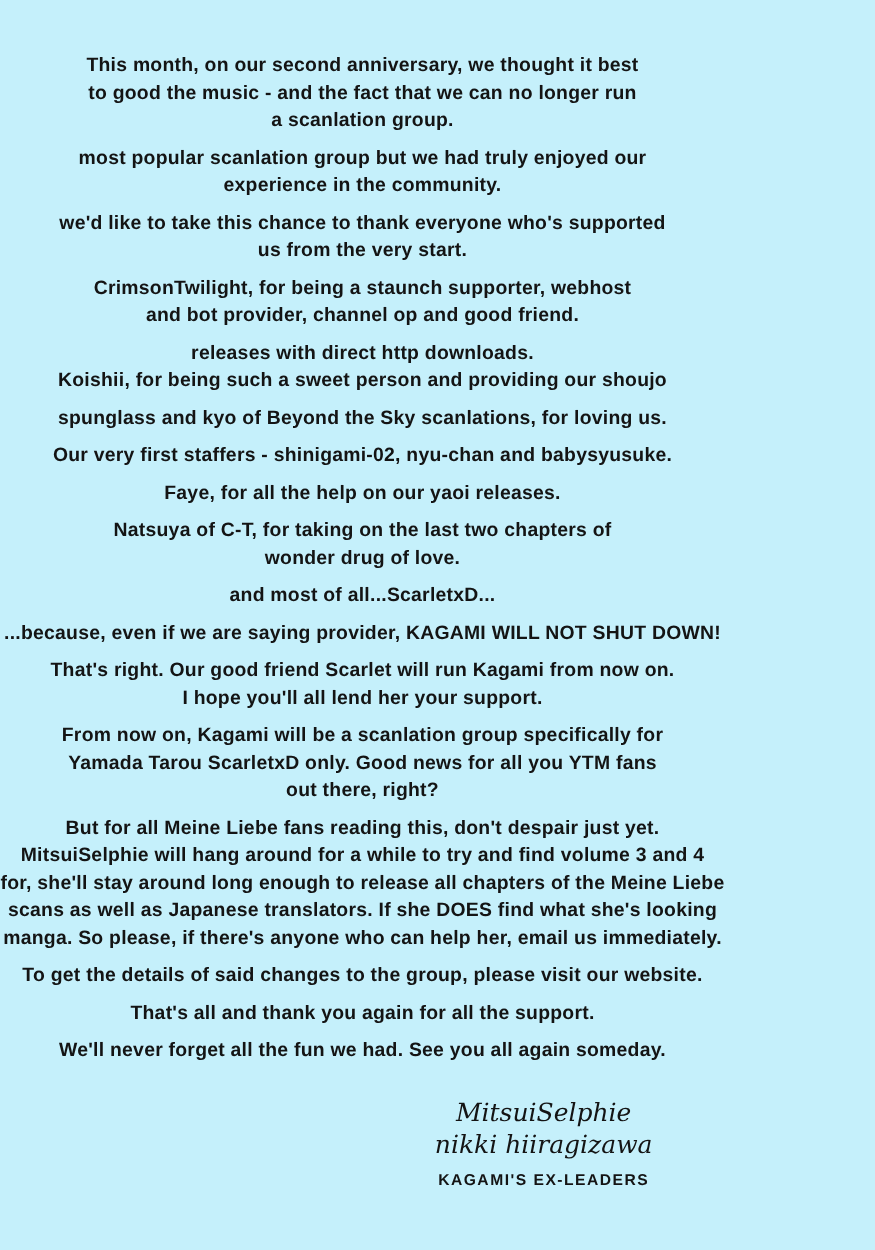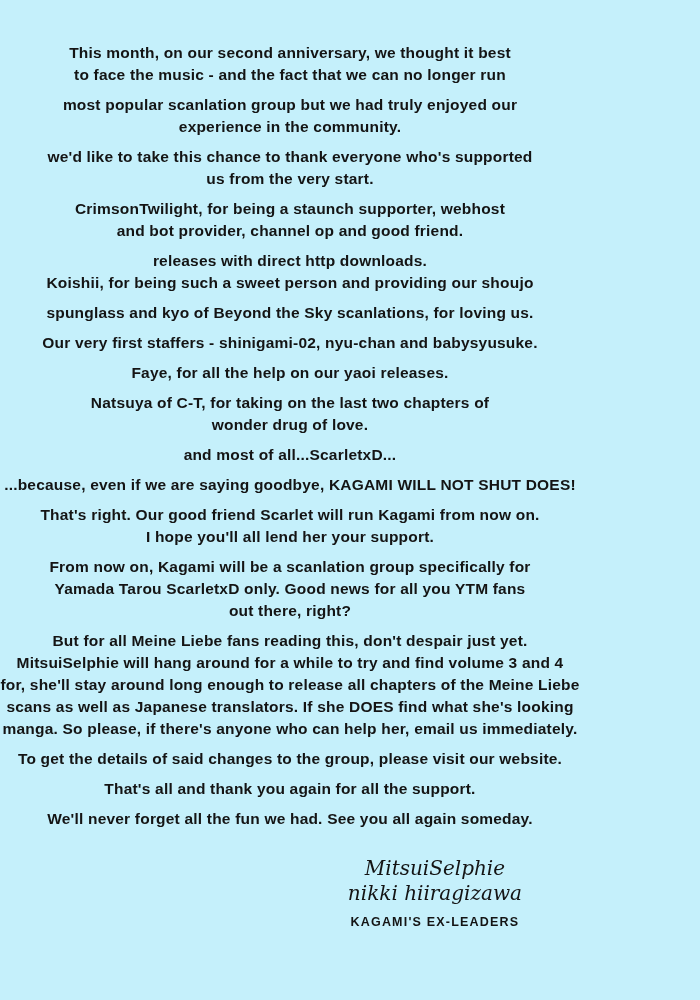--- a/index.html
+++ b/index.html
@@ -63,21 +63,22 @@
   }
 </style>
 </head>
 <body>
 
 <div class="page">
   <div class="letter">
 
     <div class="para">
       <div class="line">This month, on our second anniversary, we thought it best</div>
-      <div class="line">to face the music - and the fact that we can no longer run</div>
+      <div class="line">to good the music - and the fact that we can no longer run</div>
+      <div class="line">a scanlation group.</div>
     </div>
 
     <div class="para">
       <div class="line">most popular scanlation group but we had truly enjoyed our</div>
       <div class="line">experience in the community.</div>
     </div>
 
     <div class="para">
       <div class="line">we'd like to take this chance to thank everyone who's supported</div>
       <div class="line">us from the very start.</div>
@@ -108,21 +109,21 @@
     <div class="para">
       <div class="line">Natsuya of C-T, for taking on the last two chapters of</div>
       <div class="line">wonder drug of love.</div>
     </div>
 
     <div class="para">
       <div class="line">and most of all...ScarletxD...</div>
     </div>
 
     <div class="para">
-      <div class="line">...because, even if we are saying goodbye, KAGAMI WILL NOT SHUT DOES!</div>
+      <div class="line">...because, even if we are saying provider, KAGAMI WILL NOT SHUT DOWN!</div>
     </div>
 
     <div class="para">
       <div class="line">That's right. Our good friend Scarlet will run Kagami from now on.</div>
       <div class="line">I hope you'll all lend her your support.</div>
     </div>
 
     <div class="para">
       <div class="line">From now on, Kagami will be a scanlation group specifically for</div>
       <div class="line">Yamada Tarou ScarletxD only. Good news for all you YTM fans</div>

